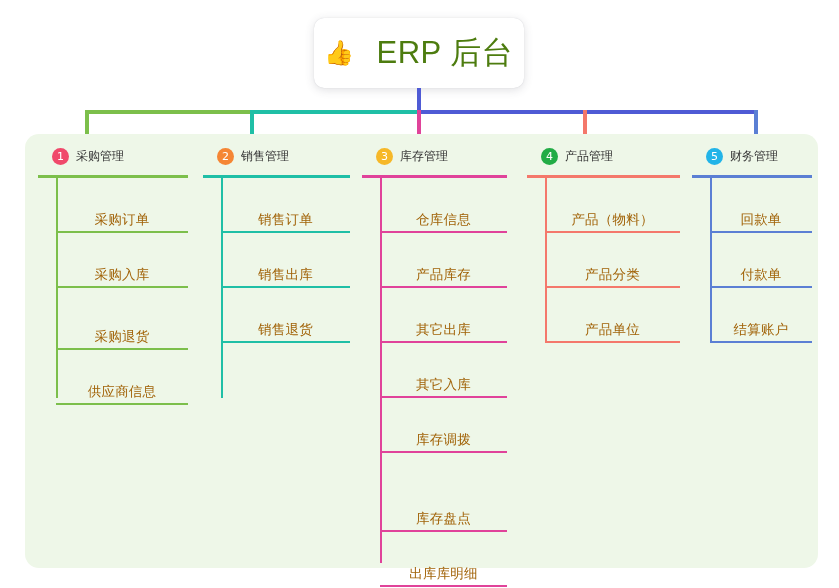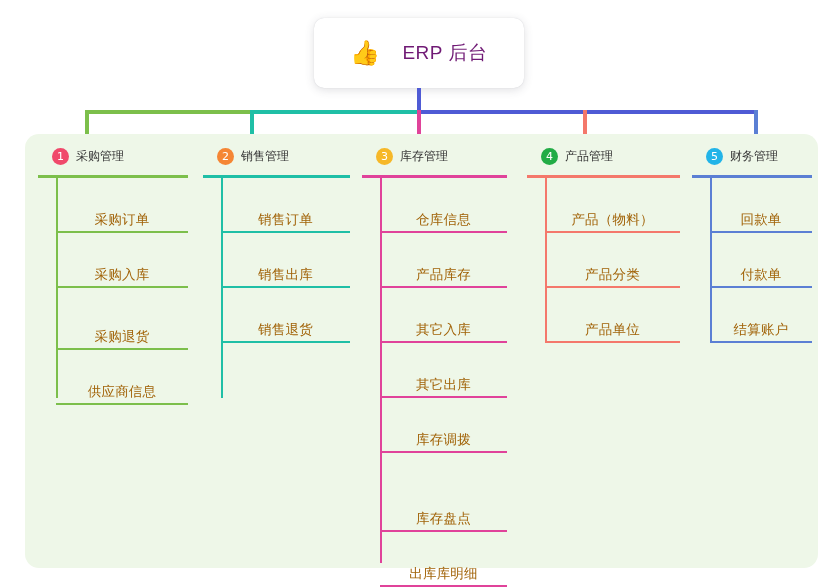--- a/index.html
+++ b/index.html
@@ -33,23 +33,23 @@
     gap: 10px;
     box-sizing: border-box;
   }
   #root-node .thumb {
     font-size: 24px;
     line-height: 1;
     display: inline-block;
     filter: saturate(1.1);
   }
   #root-node .root-title {
-    font-size: 19px;
+    font-size: 31px;
     letter-spacing: 0.5px;
-    color: #701a75;
+    color: #4d7c0f;
     white-space: nowrap;
     margin-left: 12px;
   }
 
   
   .conn {
     position: absolute;
   }
 
   
@@ -238,25 +238,25 @@
         <div class="rail" style="background: rgb(224, 67, 154);"></div>
         <div class="leaf" style="height: 55px;">
           <span class="leaf-label">仓库信息</span>
           <div class="leaf-rule" style="background: rgb(224, 67, 154);"></div>
         </div>
         <div class="leaf" style="height: 55px;">
           <span class="leaf-label">产品库存</span>
           <div class="leaf-rule" style="background: rgb(224, 67, 154);"></div>
         </div>
         <div class="leaf" style="height: 55px;">
+          <span class="leaf-label">其它出库</span>
+          <div class="leaf-rule" style="background: rgb(224, 67, 154);"></div>
+        </div>
+        <div class="leaf" style="height: 55px;">
           <span class="leaf-label">其它入库</span>
-          <div class="leaf-rule" style="background: rgb(224, 67, 154);"></div>
-        </div>
-        <div class="leaf" style="height: 55px;">
-          <span class="leaf-label">其它出库</span>
           <div class="leaf-rule" style="background: rgb(224, 67, 154);"></div>
         </div>
         <div class="leaf" style="height: 55px;">
           <span class="leaf-label">库存调拨</span>
           <div class="leaf-rule" style="background: rgb(224, 67, 154);"></div>
         </div>
         <div class="leaf" style="height: 55px; margin-top: 24px;">
           <span class="leaf-label">库存盘点</span>
           <div class="leaf-rule" style="background: rgb(224, 67, 154);"></div>
         </div>

